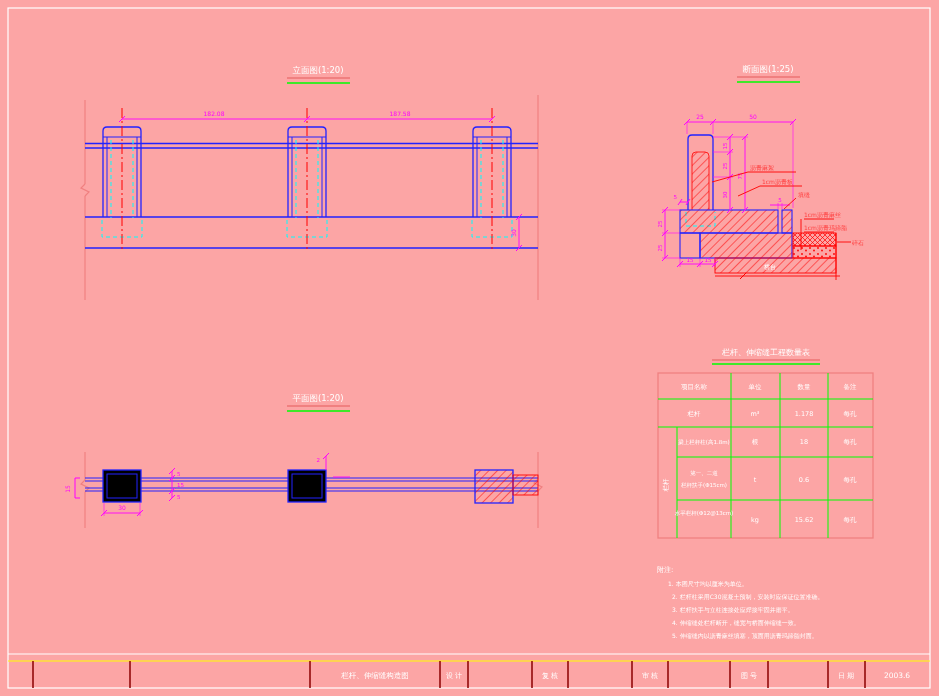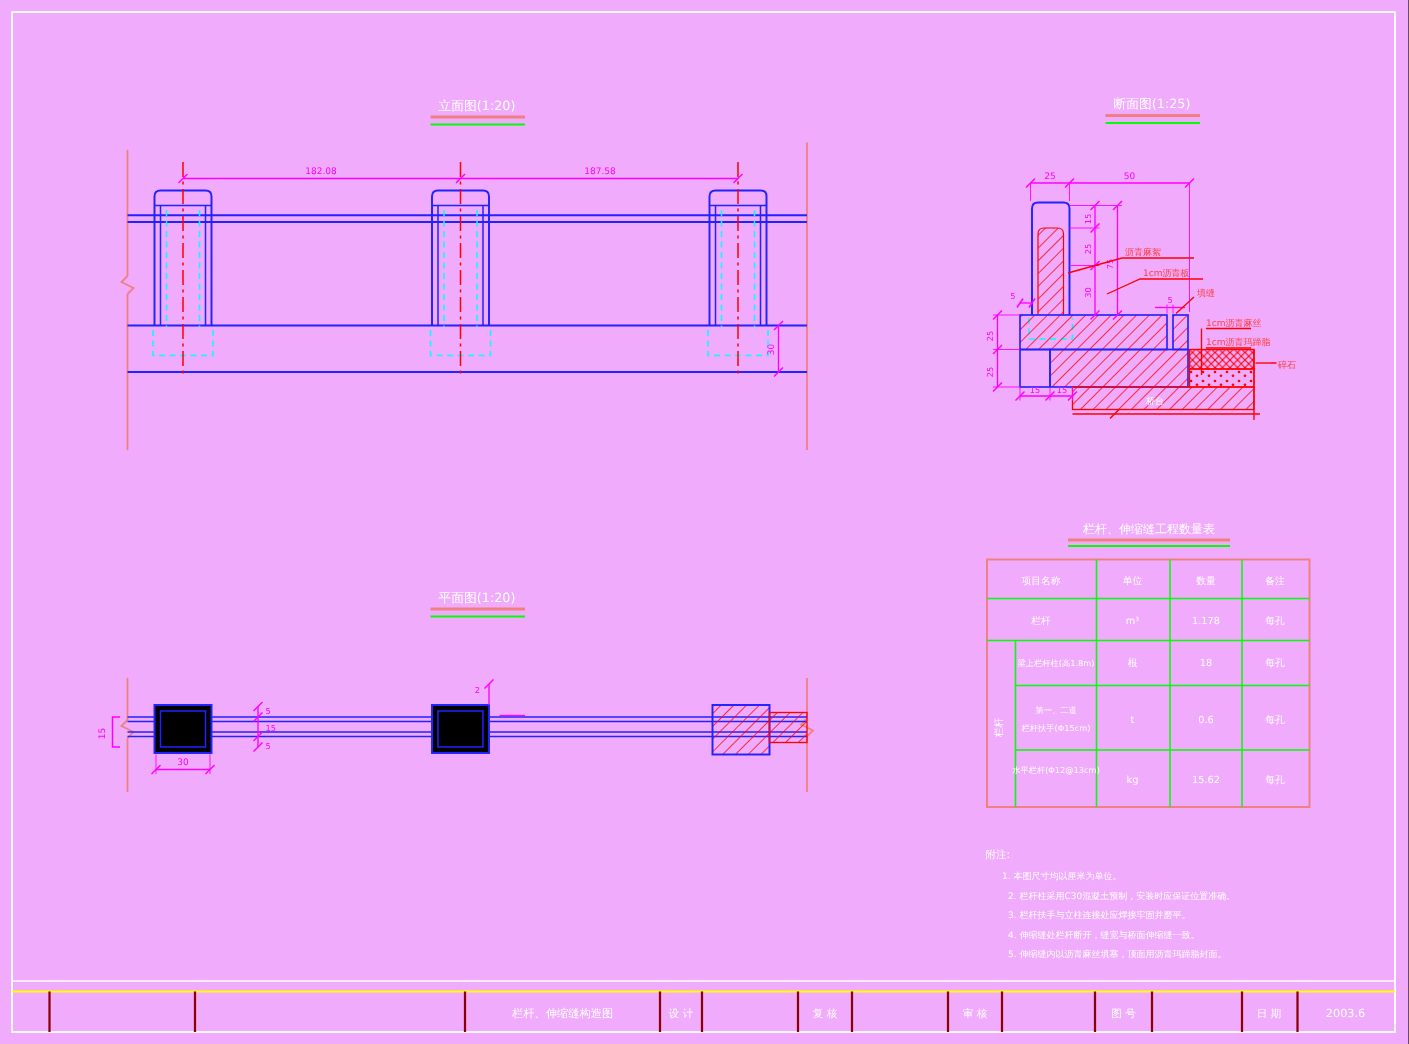--- a/index.html
+++ b/index.html
@@ -1,16 +1,16 @@
 <!DOCTYPE html>
 <html><head>
 <meta charset="utf-8">
 <style>
   html,body{margin:0;padding:0;background:#000;}
-  .canvas{position:relative;width:939px;height:696px;background:#f0abfc;overflow:hidden;}
+  .canvas{position:relative;width:939px;height:696px;background:#fca5a5;overflow:hidden;}
   svg{position:absolute;left:0;top:0;}
   text{font-family:"DejaVu Sans","Liberation Sans",sans-serif;fill:#ffffff;}
   .dimtxt{fill:#ff00ff;}
   .ldrtxt{fill:#ff4040;}
 </style>
 </head>
 <body>
 
 <div class="canvas">
 <svg width="939" height="696" viewBox="0 0 939 696">

